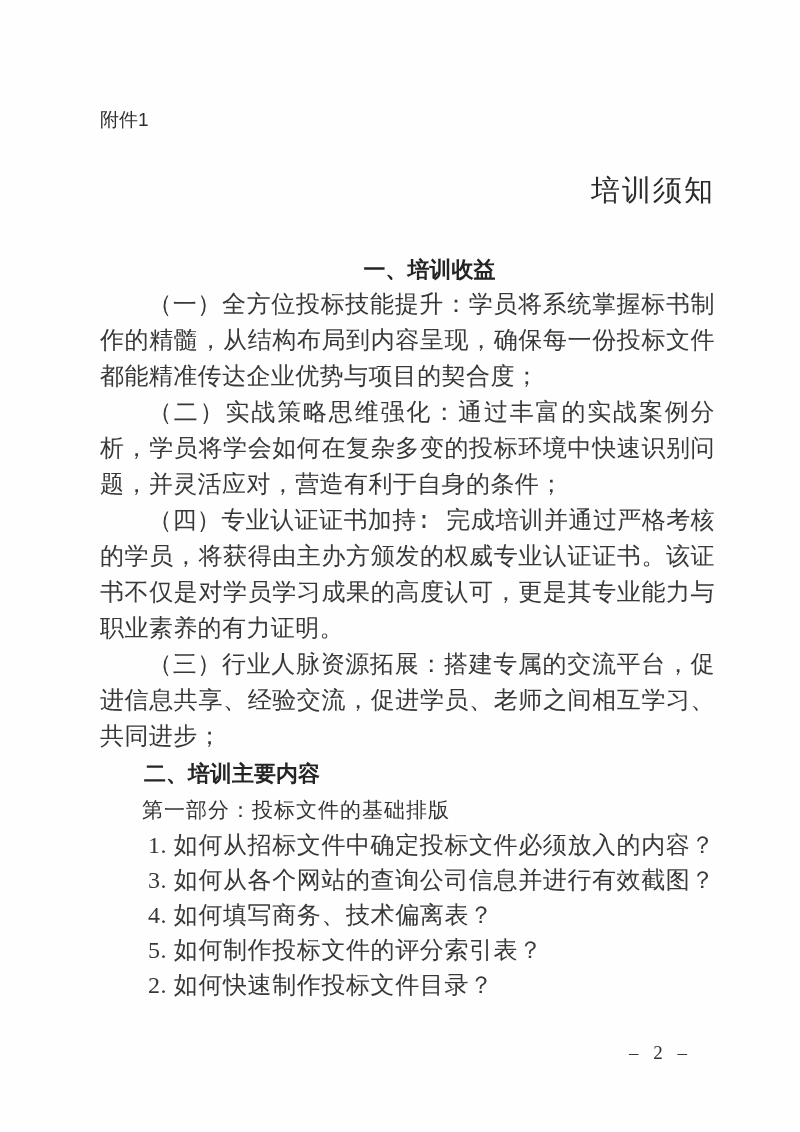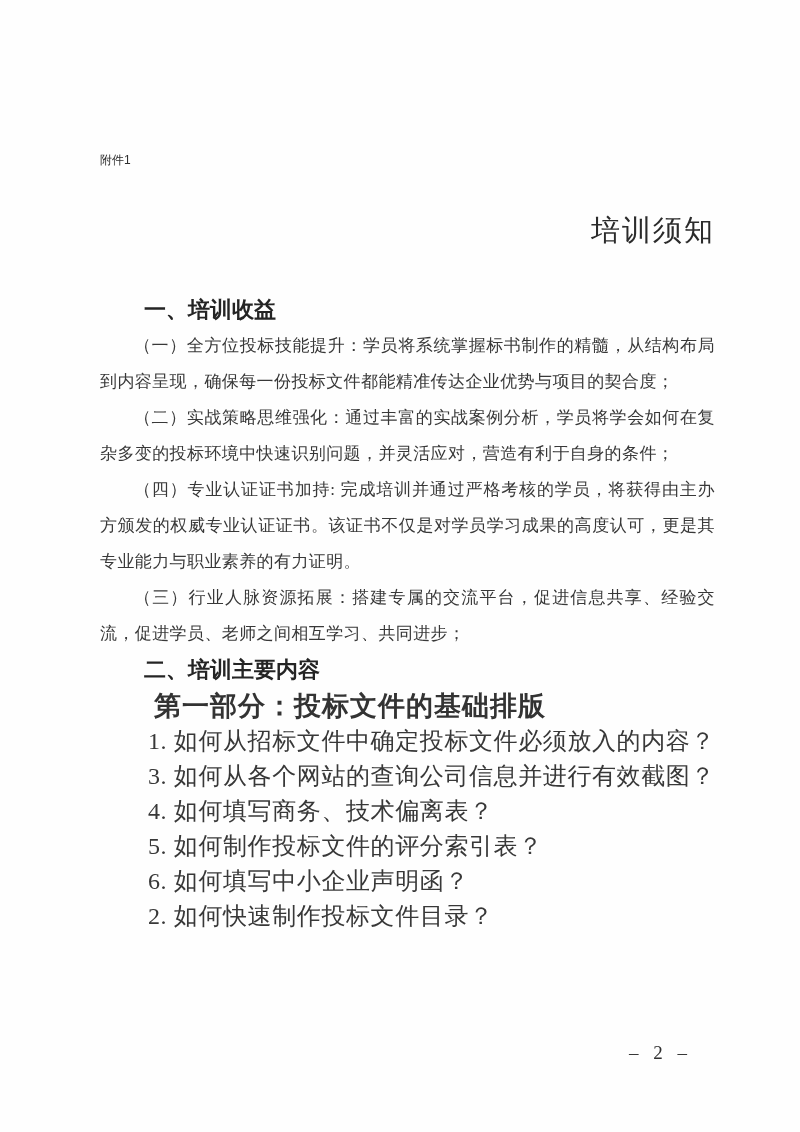--- a/index.html
+++ b/index.html
@@ -14,25 +14,24 @@
     background: #fefefe;
     overflow: hidden;
     font-family: "Liberation Serif", "DejaVu Serif", serif;
     color: #353535;
   }
   .content {
     padding: 106px 85px 0 100px;
   }
   .attachment-label {
     font-family: "Liberation Sans", "DejaVu Sans", sans-serif;
-    font-size: 12px;
+    font-size: 19px;
     line-height: 28px;
     color: #2e2e2e;
     font-weight: 500;
-    margin-top: 40px;
   }
   .doc-title {
     margin-top: 36px;
     text-align: right;
     font-family: "Liberation Sans", "DejaVu Sans", sans-serif;
     font-size: 29px;
     line-height: 40px;
     font-weight: 500;
     letter-spacing: 2px;
     color: #2b2b2b;
@@ -40,34 +39,36 @@
   .section-heading {
     font-family: "Liberation Sans", "DejaVu Sans", sans-serif;
     font-size: 22px;
     line-height: 36px;
     font-weight: 600;
     color: #242424;
     text-indent: 2em;
   }
   .section-heading.first {
     margin-top: 42px;
+    text-align: center;
   }
   .para {
     margin: 0;
-    font-size: 17px;
+    font-size: 24px;
     line-height: 36px;
     letter-spacing: 0.4px;
     text-align: justify;
     text-indent: 2em;
     color: #383838;
+    font-family: Liberation Mono, monospace;
   }
   .part-title {
-    font-size: 27px;
+    font-size: 21px;
     line-height: 36px;
-    font-weight: 700;
+    font-weight: 400;
     letter-spacing: 1px;
     text-indent: 2em;
     color: #333333;
   }
   .question-list {
     margin: 0;
     padding: 0;
     list-style: none;
   }
   .question-item {
@@ -108,20 +109,19 @@
 
     <div class="section-heading">二、培训主要内容</div>
 
     <div class="part-title">第一部分：投标文件的基础排版</div>
 
     <ul class="question-list">
       <li class="question-item">1. 如何从招标文件中确定投标文件必须放入的内容？</li>
       <li class="question-item">3. 如何从各个网站的查询公司信息并进行有效截图？</li>
       <li class="question-item">4. 如何填写商务、技术偏离表？</li>
       <li class="question-item">5. 如何制作投标文件的评分索引表？</li>
-      <li class="question-item">6. 如何填写中小企业声明函？</li>
       <li class="question-item">2. 如何快速制作投标文件目录？</li>
     </ul>
 
   </div>
 
   <div class="page-number">– 2 –</div>
 </div>
 
 </body></html>

